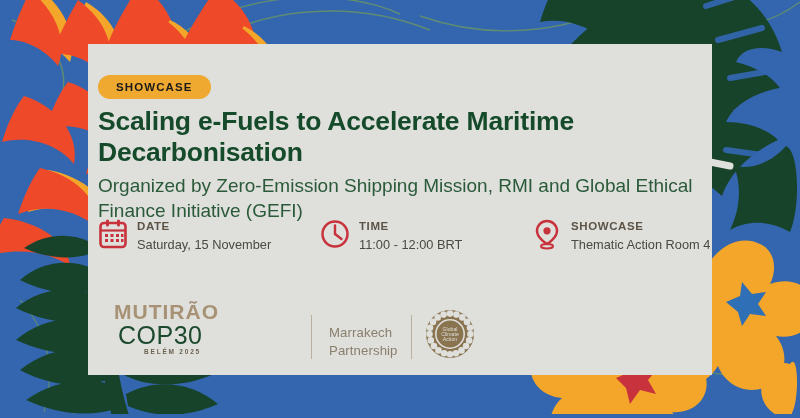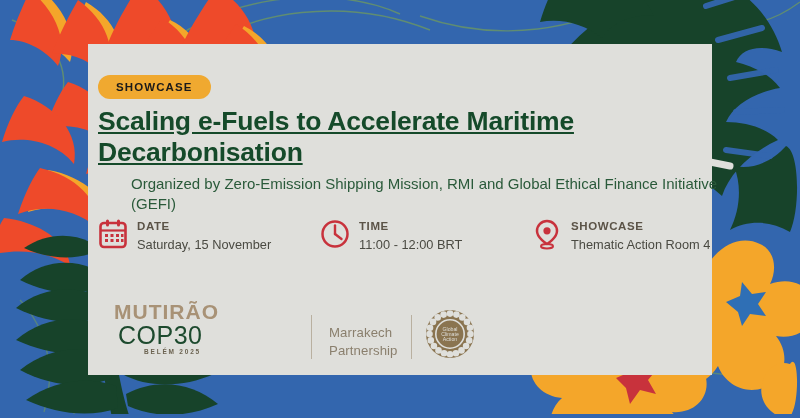--- a/index.html
+++ b/index.html
@@ -18,25 +18,24 @@
   .badge{
     position:absolute;left:10px;top:31px;
     background:#f0a930;color:#1a1a1a;
     font-size:11.5px;font-weight:bold;letter-spacing:1.1px;
     padding:6px 18px;border-radius:12px;display:inline-block;
   }
   .title{
     position:absolute;left:10px;top:62px;width:600px;
     color:#154a2a;font-size:26.5px;font-weight:bold;line-height:1.17;
     letter-spacing:-0.2px;
-    text-decoration:underline;
   }
   .subtitle{
     position:absolute;left:10px;top:130px;width:610px;
-    color:#2a5a3a;font-size:15px;line-height:1.3;margin-left:33px;
+    color:#2a5a3a;font-size:19px;line-height:1.3;
   }
   .info-row{
     position:absolute;left:10px;top:163px;width:600px;height:46px;
   }
   .info-item{position:absolute;top:11px;display:flex;align-items:flex-start;gap:9px;}
   .info-item.i1{left:0;}
   .info-item.i2{left:222px;justify-content:center;}
   .info-item.i3{left:434px;}
   .info-icon{width:30px;height:32px;flex:0 0 30px;}
   .info-text{padding-top:2px;}

